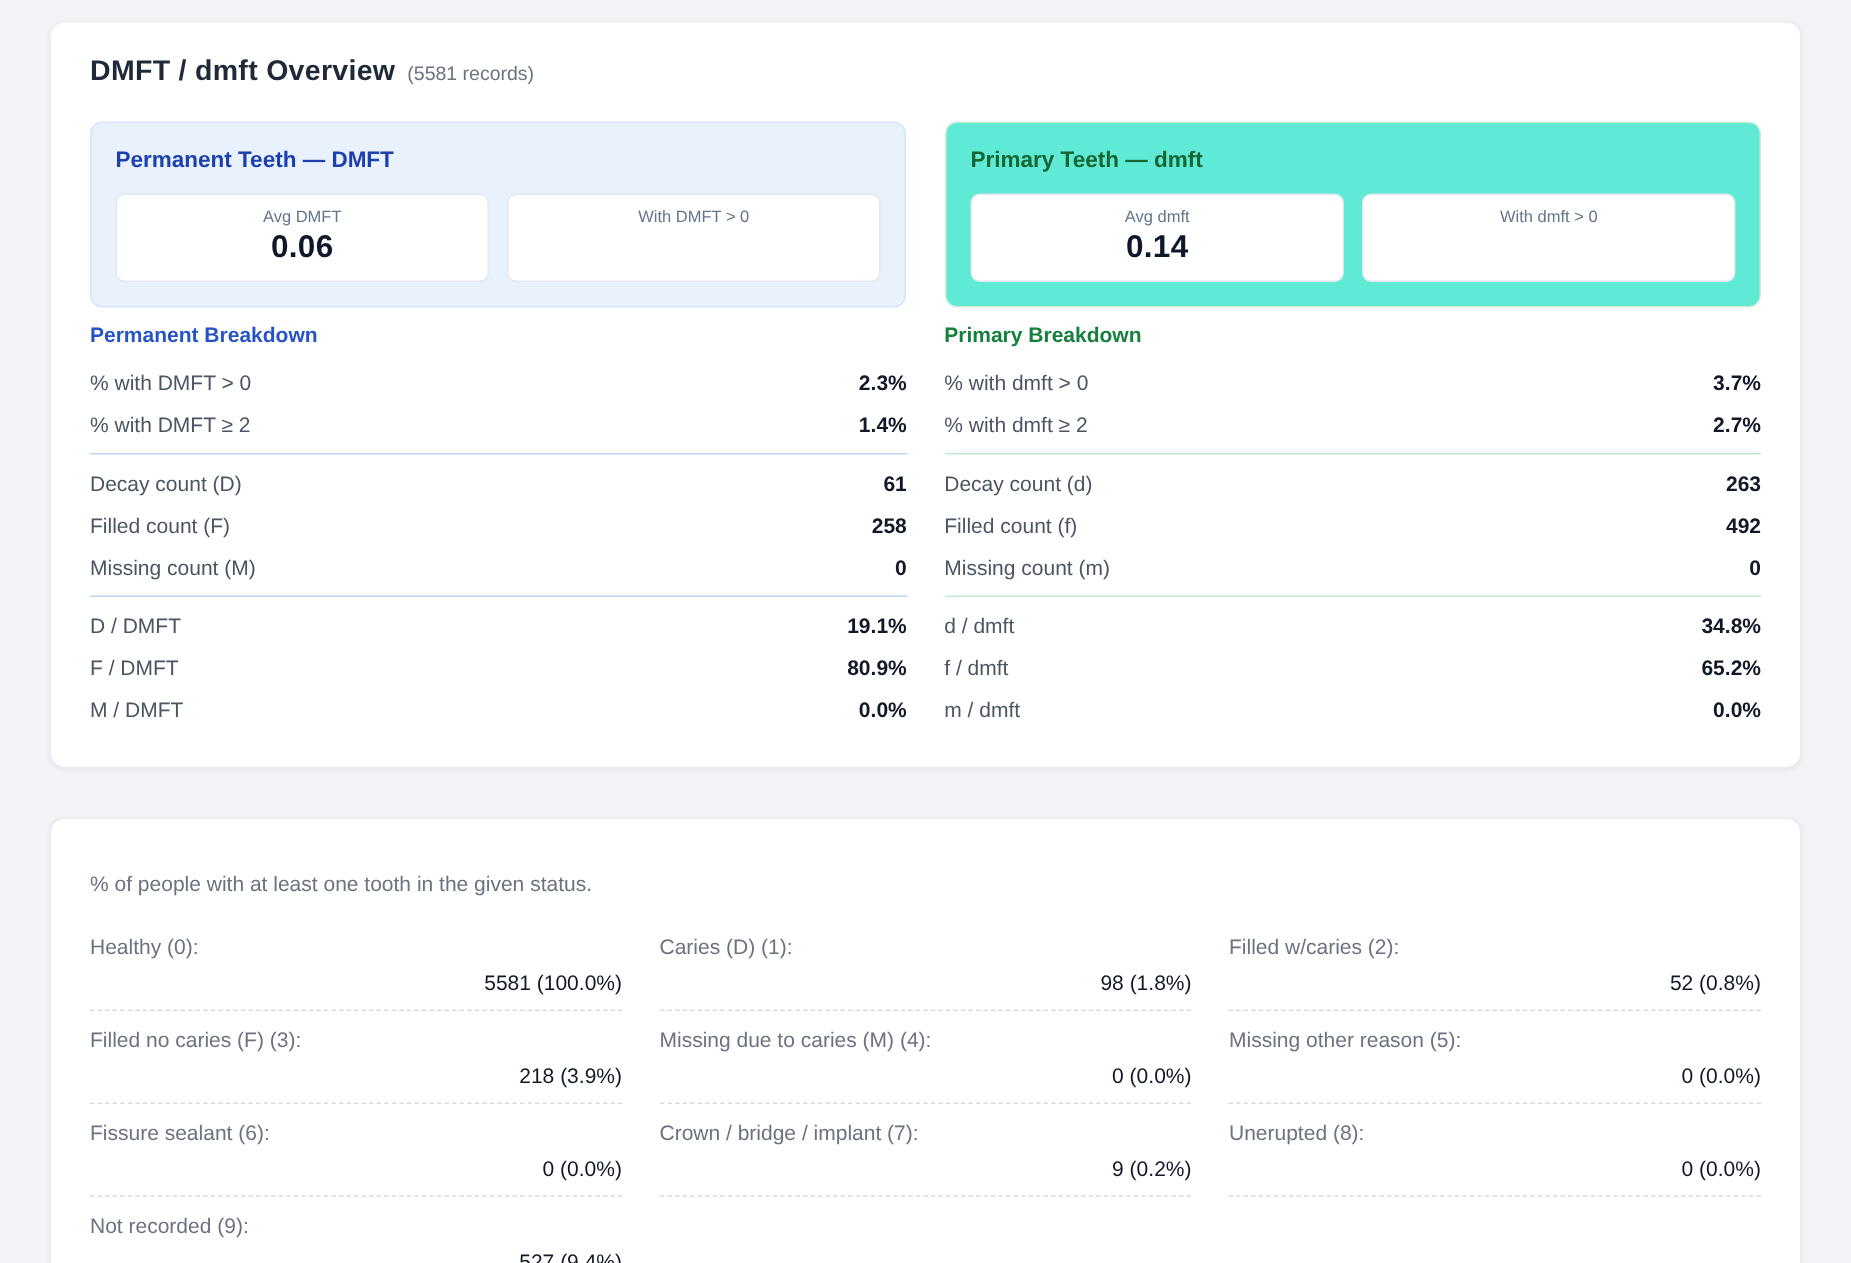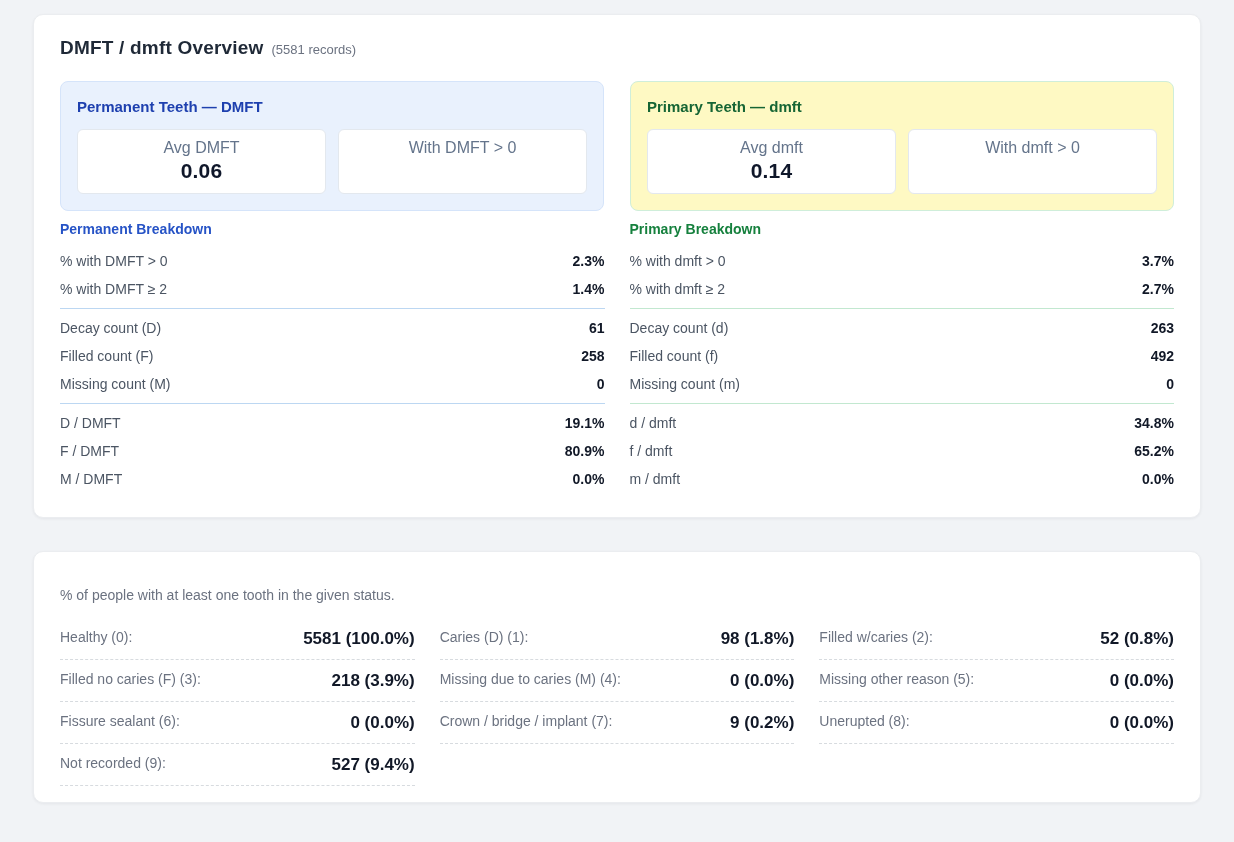--- a/index.html
+++ b/index.html
@@ -25,35 +25,35 @@
 
   
   .header-row { display: flex; align-items: baseline; gap: 8px; }
   .card-title { font-size: 19px; font-weight: bold; color: #1f2937; letter-spacing: .2px; }
   .records    { font-size: 13px; color: #6b7280; }
 
   
   .panels { display: flex; gap: 26px; margin-top: 22px; border-radius: 25px; }
   .panel  { flex: 1; border-radius: 8px; padding: 16px; }
   .panel.permanent { background: #e9f1fd; border: 1px solid #d5e4fa; }
-  .panel.primary   { background: #fef9c3; border: 1px solid #cfeeda; }
+  .panel.primary   { background: #5eead4; border: 1px solid #cfeeda; }
   .panel-title { font-size: 15px; font-weight: bold; }
   .panel.permanent .panel-title { color: #1e40af; }
   .panel.primary   .panel-title { color: #166534; }
 
   .stats { display: flex; gap: 12px; margin-top: 14px; }
   .stat {
     flex: 1;
     background: #fff;
     border: 1px solid #e3e8ee;
     border-radius: 6px;
     padding: 9px 8px 10px;
     text-align: center;
   }
-  .stat-label { font-size: 16px; color: #64748b; }
+  .stat-label { font-size: 11px; color: #64748b; }
   .stat-value { font-size: 21px; font-weight: bold; color: #0f172a; margin-top: 2px; letter-spacing: .2px; }
 
   
   .breakdowns { display: flex; gap: 25px; margin-top: 10px; }
   .breakdown  { flex: 1; }
   .breakdown-title { font-size: 14px; font-weight: bold; margin-bottom: 10px; }
   .breakdown.permanent .breakdown-title { color: #2653c6; }
   .breakdown.primary   .breakdown-title { color: #15803d; }
   .bgroup + .bgroup { border-top: 1px solid #e5e7eb; margin-top: 5px; padding-top: 5px; }
   .breakdown.permanent .bgroup + .bgroup { border-top-color: #bcd7f2; }
@@ -73,21 +73,21 @@
     margin-top: 17px;
   }
   .pcell {
     display: flex;
     justify-content: space-between;
     align-items: flex-start;
     border-bottom: 1px dashed #d7dbdf;
     padding: 9px 0 10px;
   }
   .pcell .lbl { font-size: 14px; color: #6b7280; }
-  .pcell .val { font-size: 17px; font-weight: bold; color: #111827; }
+  .pcell .val { font-size: 14px; font-weight: normal; color: #111827; margin-top: 24px; }
 </style>
 </head>
 <body>
 
 <div class="page">
 
   <section class="card overview">
     <div class="header-row">
       <span class="card-title">DMFT / dmft Overview</span>
       <span class="records">(5581 records)</span>

